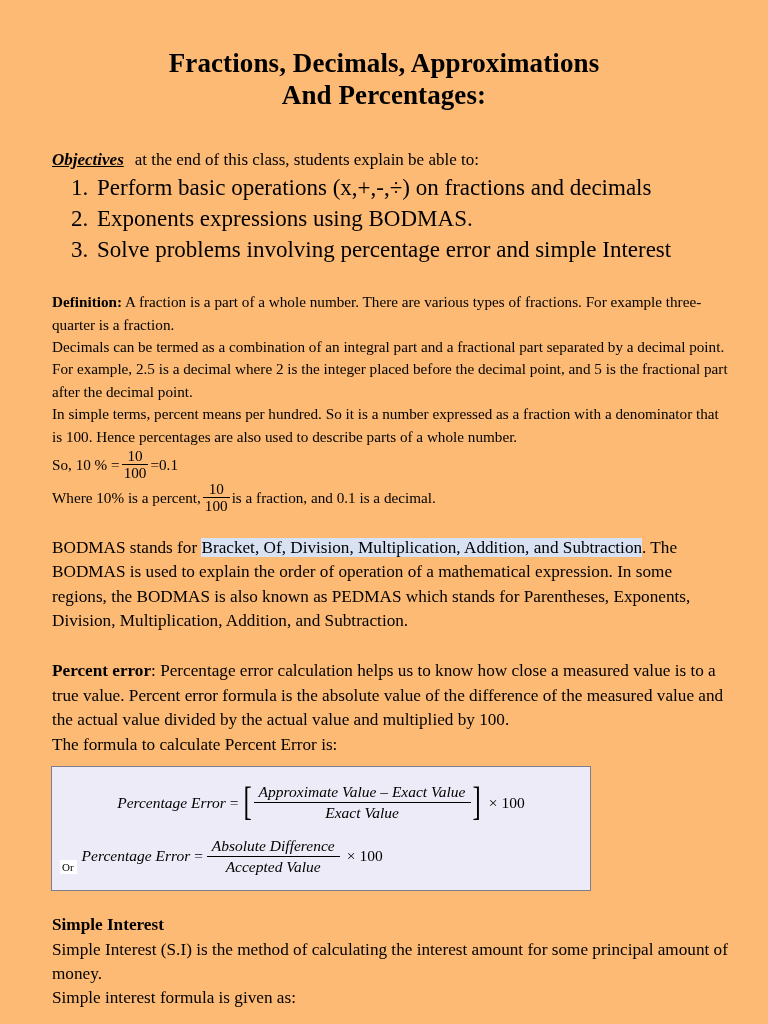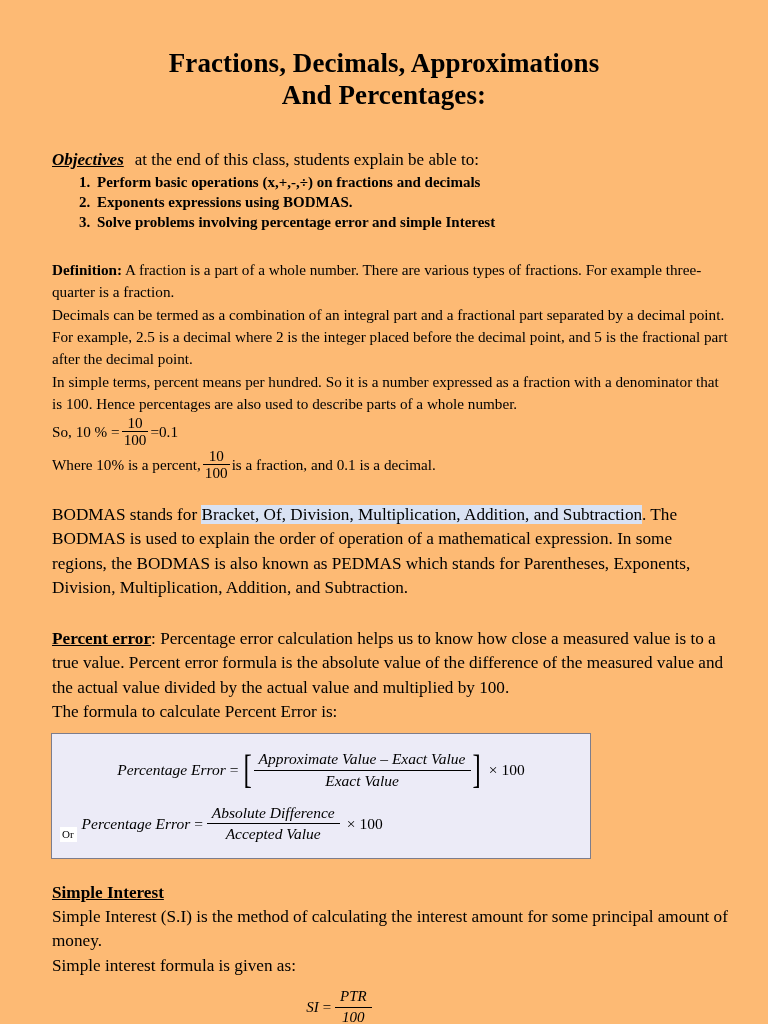--- a/index.html
+++ b/index.html
@@ -49,23 +49,22 @@
     font-weight: bold;
     font-style: italic;
     text-decoration: underline;
   }
   .objectives-head .obj-rest {
     margin-left: 11px;
   }
   .objectives-list {
     margin: 0;
     padding-left: 42px;
-    font-size: 15px;
+    font-size: 23px;
     line-height: 1.36;
-    font-weight: bold;
   }
   .objectives-list li { padding-left: 3px; }
 
   
   .definition-block {
     margin-top: 26px;
     padding-left: 12px;
     font-size: 15.2px;
     line-height: 1.47;
   }
@@ -98,21 +97,20 @@
     line-height: 1.42;
     margin: 0;
   }
   .bodmas-block { margin-top: 22px; }
   .percent-block { margin-top: 26px; }
   .simple-block { margin-top: 22px; }
 
   .hl { background: #d9e2f3; }
   .ul-bold {
     font-weight: bold;
-    text-decoration: underline;
   }
 
   
   .formula-box {
     margin: 9px 0 0 11px;
     width: 540px;
     box-sizing: border-box;
     background: #ecebf7;
     border: 1.4px solid #7d7d8c;
     padding: 9px 6px 10px 6px;

